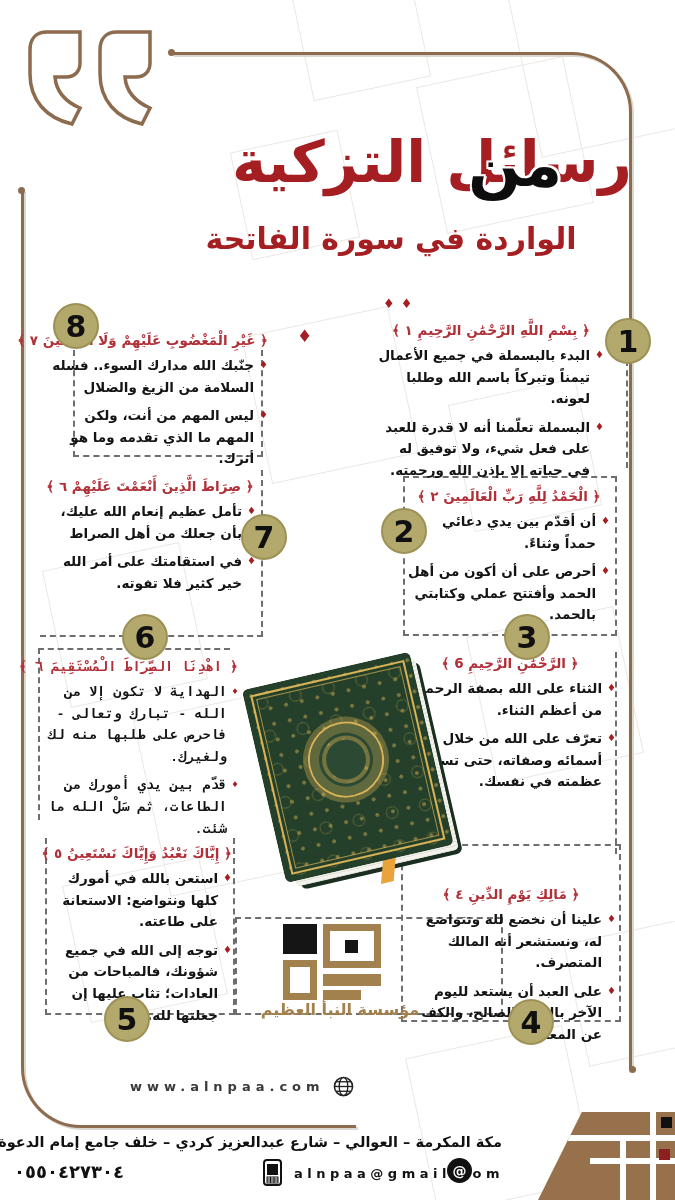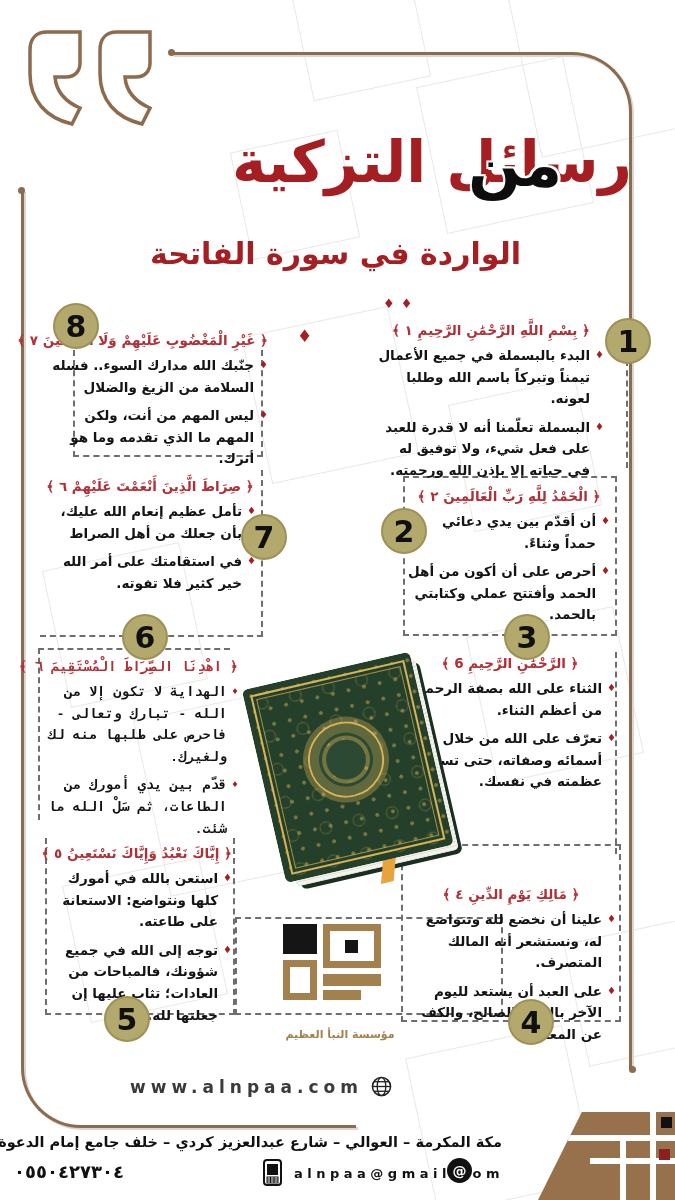--- a/index.html
+++ b/index.html
@@ -33,21 +33,21 @@
   .cap1{ left:168px; top:49px; } .cap2{ left:18px; top:187px; } .cap3{ left:629px; top:1066px; }
 
   
   .quote{ position:absolute; left:25px; top:28px; }
 
   
   .title-prefix{ position:absolute; left:468px; top:80px; font-size:62px; font-weight:bold; color:#0d0d0d;
      z-index:5; text-shadow:2px 2px 0 #fff,-2px -2px 0 #fff,2px -2px 0 #fff,-2px 2px 0 #fff,0 3px 0 #fff,3px 0 0 #fff;margin-top:48px; }
   .title-main{ position:absolute; left:130px; top:128px; width:502px; text-align:right; direction:rtl;
      font-size:58px; font-weight:bold; color:#a51e22; white-space:nowrap; z-index:4; }
-  .title-sub{ position:absolute; left:150px; top:236px; width:482px; text-align:left; direction:rtl;
+  .title-sub{ position:absolute; left:150px; top:221px; width:482px; text-align:center; direction:rtl;
      font-size:30px; font-weight:bold; color:#a51e22; white-space:nowrap; z-index:4; }
   .orn-diamonds{ position:absolute; left:383px; top:296px; color:#a51e22; font-size:13px; letter-spacing:1px; }
   .orn-flower{ position:absolute; left:297px; top:326px; color:#a51e22; font-size:17px; }
 
   
   .db{ position:absolute; border:2px dashed #6e6e6e; }
   .b1{ left:626px; top:360px; width:0; height:108px; border:none; border-right:2px dashed #6e6e6e; }
   .b2{ left:403px; top:476px; width:214px; height:160px; }
   .b3{ left:615px; top:652px; width:0; height:202px; border:none; border-right:2px dashed #6e6e6e; }
   .b4{ left:401px; top:844px; width:220px; height:178px; }
@@ -107,25 +107,25 @@
   
   .logo-mark{ position:absolute; left:283px; top:924px; width:104px; height:78px; z-index:8; }
   .lm{ position:absolute; }
   .lm-black{ left:0; top:0; width:34px; height:30px; background:#151515; }
   .lm-tan1{ left:40px; top:0; width:58px; height:44px; border:7px solid #a3814f; }
   .lm-tan1in{ left:62px; top:16px; width:13px; height:13px; background:#151515; }
   .lm-tan2{ left:0; top:36px; width:34px; height:40px; border:7px solid #a3814f; }
   .lm-tan3{ left:40px; top:50px; width:58px; height:12px; background:#a3814f; }
   .lm-tan4{ left:40px; top:66px; width:38px; height:10px; background:#a3814f; }
   .logo-name{ position:absolute; left:240px; top:1000px; width:200px; text-align:center; direction:rtl;
-        color:#a3814f; font-size:11px; font-weight:bold; z-index:8;margin-top:28px; }
+        color:#a3814f; font-size:16px; font-weight:bold; z-index:8; }
 
   
   .web{ position:absolute; left:130px; top:1076px; display:flex; align-items:center; gap:8px; z-index:3; }
-  .web-url{ font-size:17px; font-weight:bold; color:#3a3a3a; letter-spacing:5px; }
+  .web-url{ font-size:13px; font-weight:bold; color:#3a3a3a; letter-spacing:5px; }
 
   
   .addr{ position:absolute; left:60px; top:1131px; width:448px; direction:rtl; display:flex;
          align-items:center; gap:6px; justify-content:flex-start; }
   .addr-t{ font-size:14.5px; font-weight:bold; color:#111; white-space:nowrap; }
   .phone{ position:absolute; left:14px; top:1161px; font-size:18px; font-weight:bold; color:#111;
           letter-spacing:9px; direction:ltr; }
   .phone-ic{ position:absolute; left:263px; top:1159px; }
   .email{ position:absolute; left:294px; top:1166px; font-size:13px; font-weight:bold; color:#111;
           letter-spacing:4.5px; direction:ltr; }

